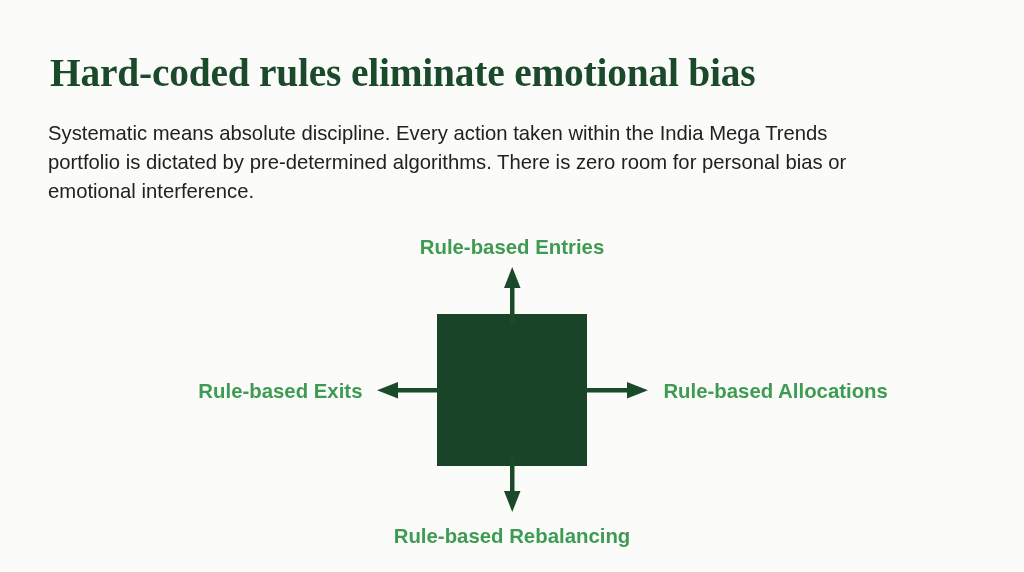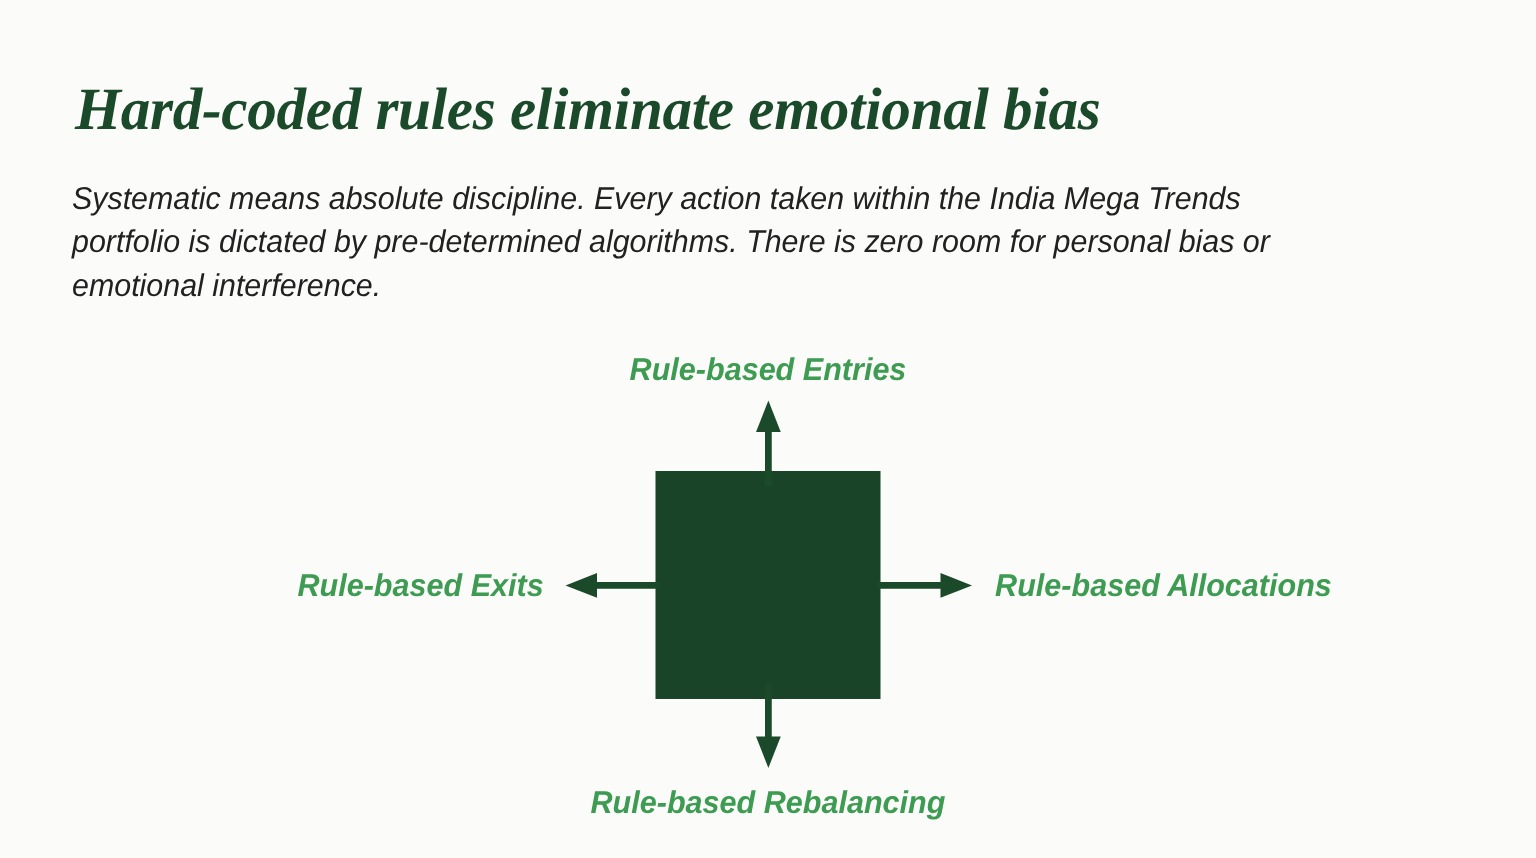--- a/index.html
+++ b/index.html
@@ -13,21 +13,20 @@
     font-family: "Liberation Sans", sans-serif;
     overflow: hidden;
     position: relative;
   }
   #slide {
     position: relative;
     width: 1024px;
     height: 572px;
     background: #fbfbf9;
     overflow: hidden;
-    font-style: italic;
   }
 
   
   #page-title {
     position: absolute;
     left: 50px;
     top: 50px;
     width: 900px;
     font-family: "Liberation Serif", "DejaVu Serif", serif;
     font-weight: 700;

